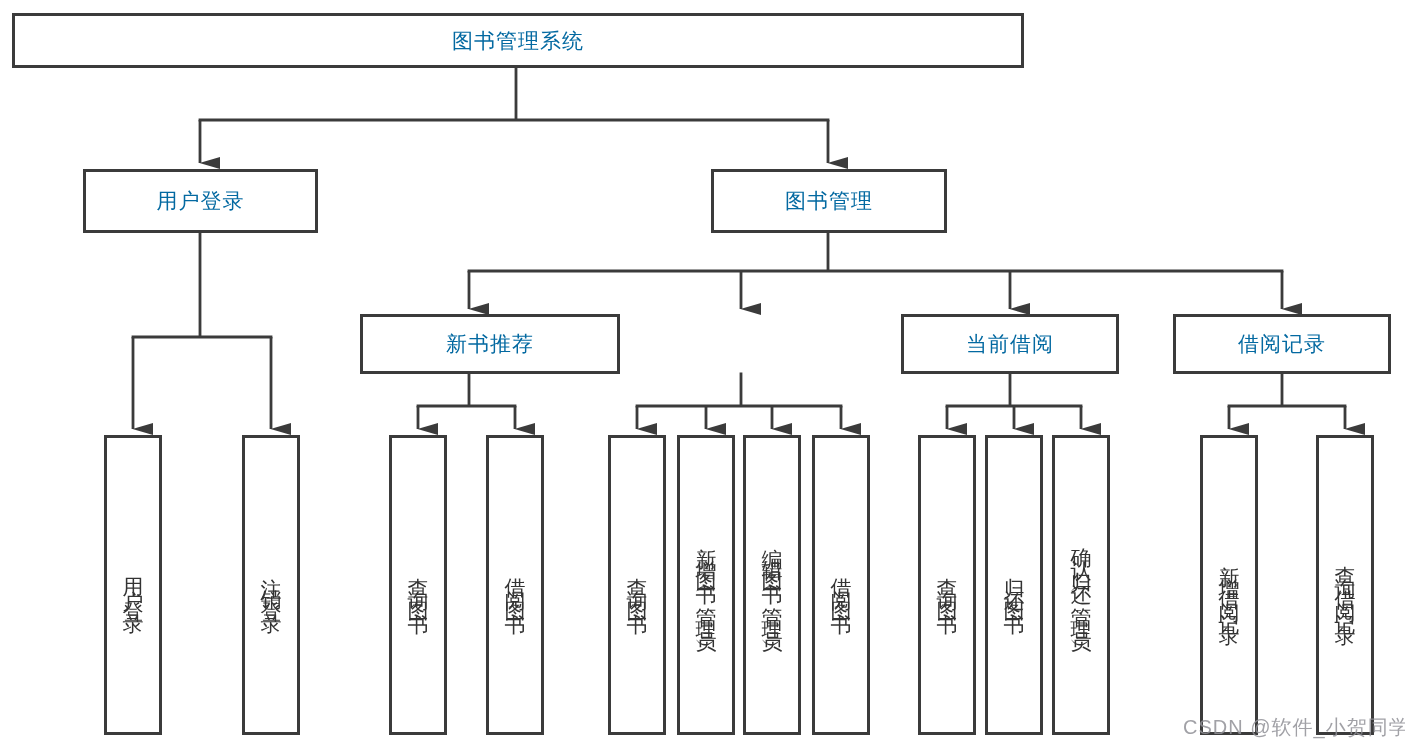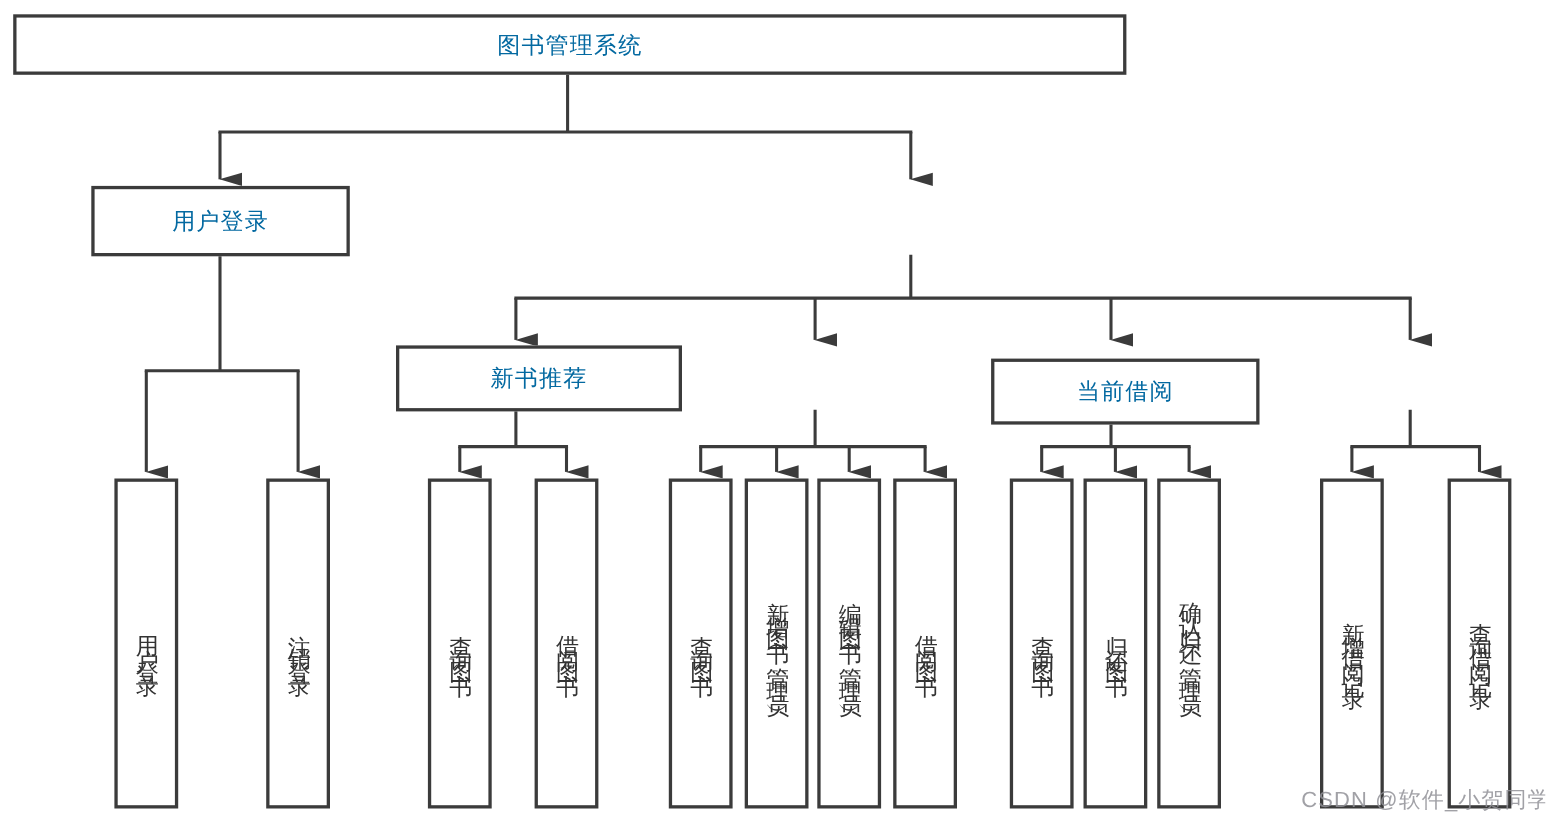--- a/index.html
+++ b/index.html
@@ -89,23 +89,25 @@
       <line x1="1014" y1="406" x2="1014" y2="429" marker-end="url(#arrow)"></line>
       <line x1="1081" y1="406" x2="1081" y2="429" marker-end="url(#arrow)"></line>
       <line x1="1229" y1="406" x2="1229" y2="429" marker-end="url(#arrow)"></line>
       <line x1="1345" y1="406" x2="1345" y2="429" marker-end="url(#arrow)"></line>
     </g>
   </svg>
 
   <div class="node" style="left:12px;top:13px;width:1012px;height:55px;">图书管理系统</div>
 
   <div class="node" style="left:83px;top:169px;width:235px;height:64px;">用户登录</div>
+  <div class="node" style="left:711px;top:169px;width:236px;height:64px;">图书管理</div>
 
   <div class="node" style="left:360px;top:314px;width:260px;height:60px;">新书推荐</div>
-  <div class="node" style="left:901px;top:314px;width:244px;height:60px;margin-top:12px;">当前借阅</div>
+  <div class="node" style="left:901px;top:314px;width:218px;height:60px;">当前借阅</div>
+  <div class="node" style="left:1173px;top:314px;width:218px;height:60px;">借阅记录</div>
 
   <div class="leaf" style="left:104px;">
     <span>用户登录</span>
   </div>
   <div class="leaf" style="left:242px;">
     <span>注销登录</span>
   </div>
   <div class="leaf" style="left:389px;">
     <span>查询图书</span>
   </div>

